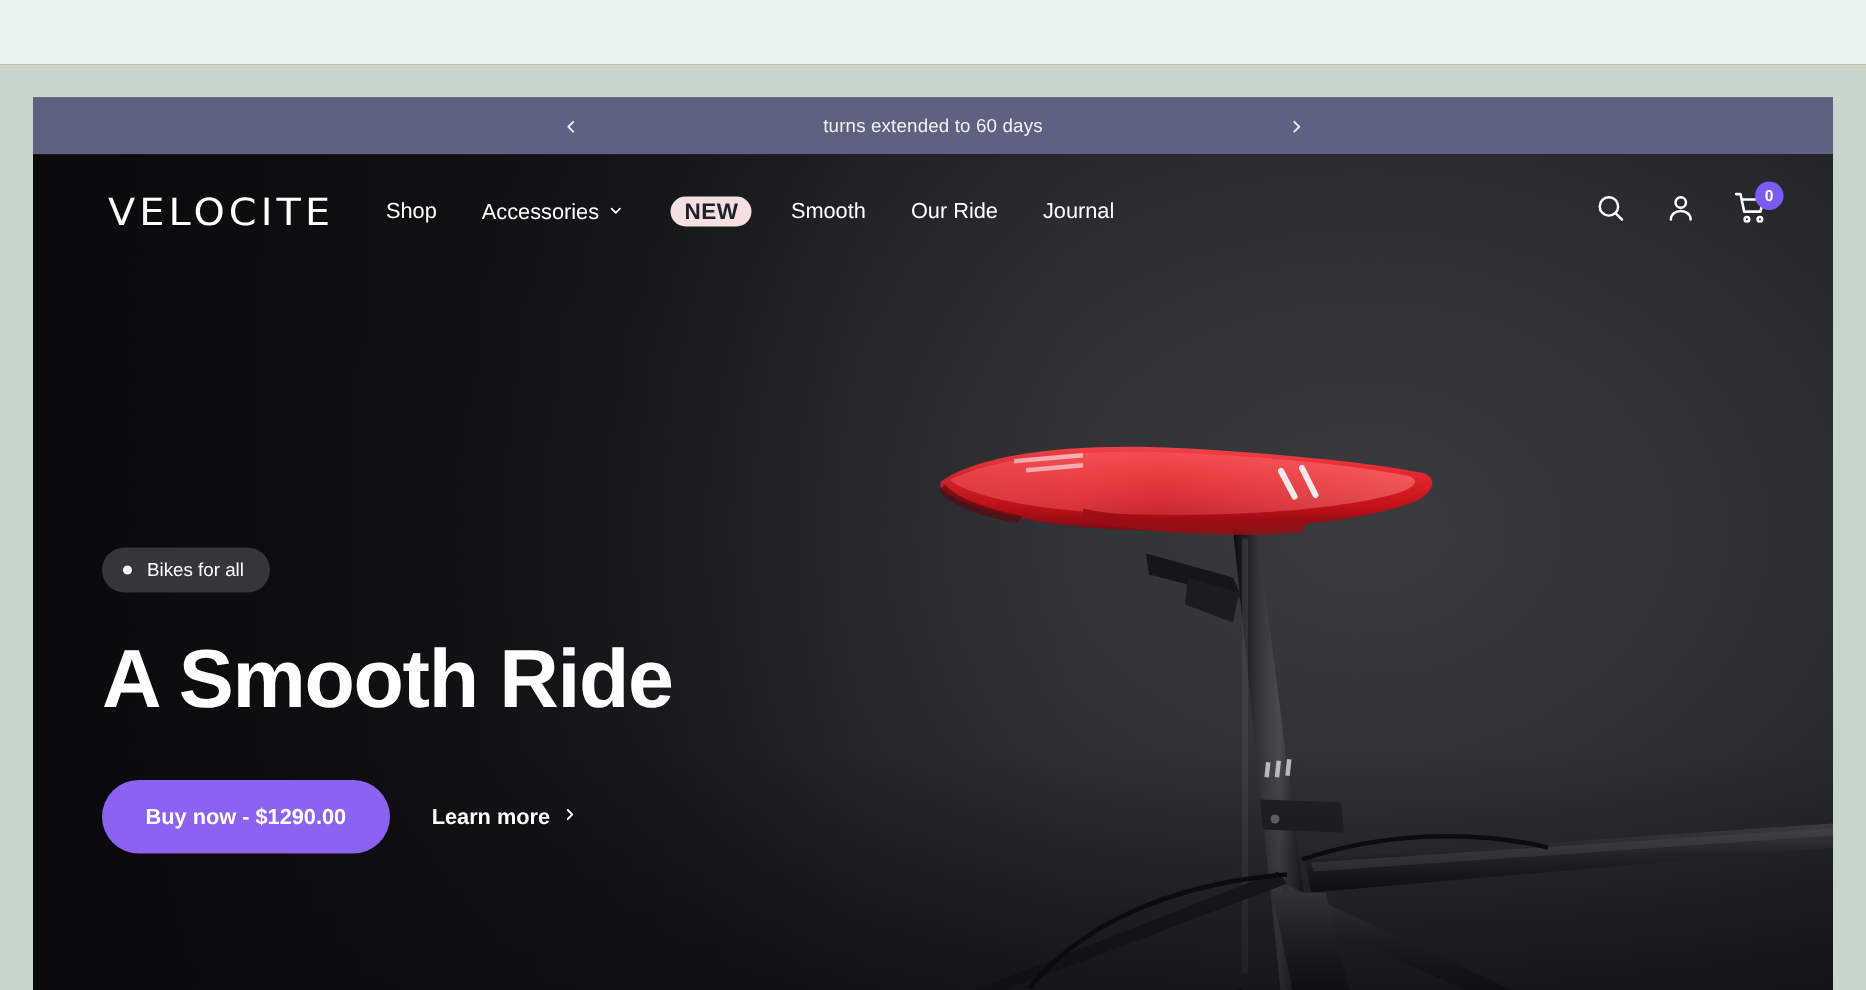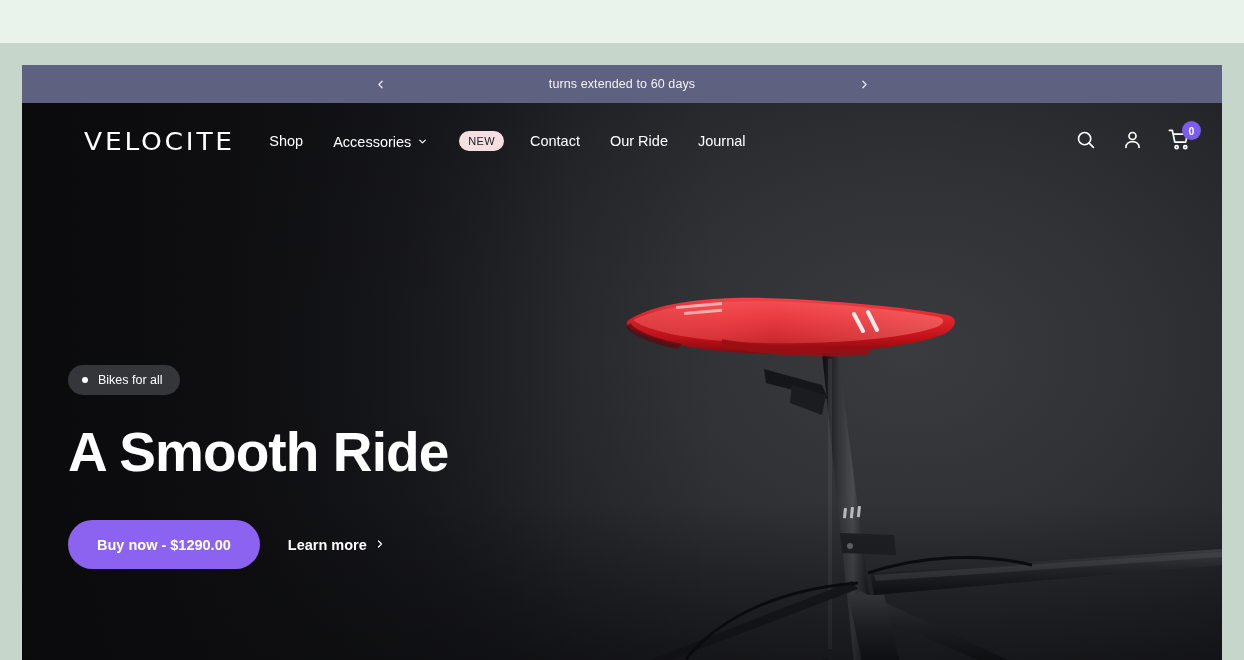--- a/index.html
+++ b/index.html
@@ -108,21 +108,21 @@
       repeating-linear-gradient(90deg, rgba(255,255,255,.02) 0px, rgba(255,255,255,.02) 1px, rgba(0,0,0,0) 1px, rgba(0,0,0,0) 4px);
   }
 
   
   .bike { position: absolute; inset: 0; }
   .bike svg { display: block; width: 1200px; height: 568px; }
 
   
   .header {
     position: absolute;
-    left: 16px; top: 0;
+    left: 4px; top: 0;
     width: 1200px;
     height: 76px;
     display: flex;
     align-items: center;
     padding: 0 46px 0 46px;
     z-index: 6;
   }
   .logo {
     font-size: 25px;
     letter-spacing: 2.6px;
@@ -157,22 +157,22 @@
     display: inline-flex;
     align-items: center;
     justify-content: center;
     height: 20px;
     padding: 0 9px;
     margin-left: 1px;
     margin-right: 26px;
     border-radius: 999px;
     background: #f6dfe1;
     color: #20202a;
-    font-size: 11px;
-    font-weight: 400;
+    font-size: 15px;
+    font-weight: 700;
     letter-spacing: .3px;
     cursor: pointer;
   }
   .header-spacer { flex: 1; }
   .header-actions {
     display: flex;
     align-items: center;
     gap: 21px;
   }
   .icon-btn {
@@ -418,21 +418,21 @@
           <div class="nav-item">
             <span>Accessories</span>
             <span class="chev-down">
               <svg width="11" height="11" viewBox="0 0 24 24" fill="none" stroke="currentColor" stroke-width="2.6" stroke-linecap="round" stroke-linejoin="round">
                   <polyline points="6 9 12 15 18 9"></polyline>
                 </svg>
             </span>
           </div>
           <span class="badge-new">NEW</span>
           <div class="nav-item">
-            <span>Contact</span>
+            <span>Smooth</span>
           </div>
           <div class="nav-item">
             <span>Our Ride</span>
           </div>
           <div class="nav-item">
             <span>Journal</span>
           </div>
         </nav>
 
         <div class="header-spacer"></div>

